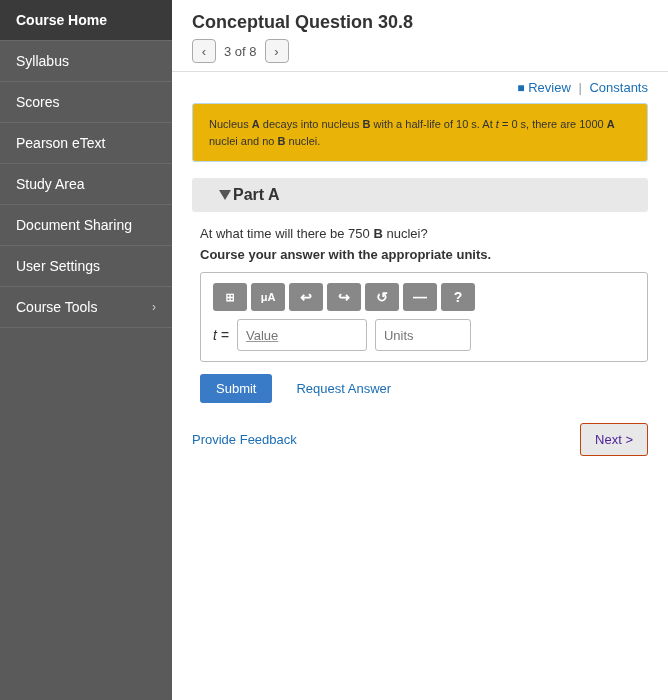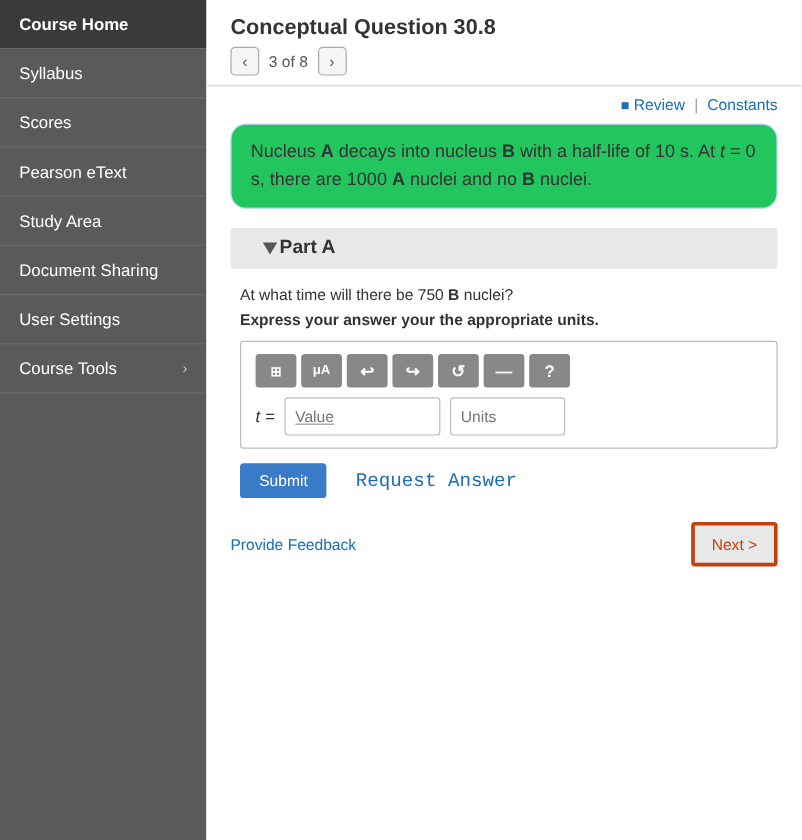--- a/index.html
+++ b/index.html
@@ -68,26 +68,26 @@
       text-align: right;
       padding: 8px 20px;
       font-size: 13px;
     }
     .top-links a { color: #1a6eb5; text-decoration: none; }
     .top-links .sep { color: #999; margin: 0 4px; }
 
     .content-area { padding: 0 20px 20px 20px; }
 
     .info-box {
-      background: #22c55e;
+      background: #eab308;
       border: 1px solid #b8d8f0;
-      border-radius: 13px;
+      border-radius: 3px;
       padding: 12px 16px;
       margin-bottom: 16px;
-      font-size: 15px;
+      font-size: 11px;
       color: #333;
       line-height: 1.5;
     }
 
     .part-header {
       display: flex;
       align-items: center;
       gap: 3px;
       background: #e8e8e8;
       padding: 8px 28px;
@@ -185,37 +185,37 @@
     }
     .submit-btn {
       background: #3a7bc8;
       color: #fff;
       border: none;
       border-radius: 3px;
       padding: 7px 16px;
       font-size: 13px;
       cursor: pointer;
     }
-    .request-link { color: #1a6eb5; text-decoration: none; font-size: 16px; font-family: Liberation Mono, monospace; }
+    .request-link { color: #1a6eb5; text-decoration: none; font-size: 13px; }
 
     .bottom-row {
       display: flex;
       justify-content: space-between;
       align-items: center;
       margin-top: 20px;
     }
     .feedback-link { color: #1a6eb5; text-decoration: none; font-size: 13px; }
     .next-btn {
       background: #e8e8e8;
-      border: 3px solid #c2410c;
+      border: 1px solid #c2410c;
       border-radius: 3px;
       padding: 8px 14px;
       font-size: 13px;
       cursor: pointer;
-      color: #c2410c;
+      color: #4c1d95;
       display: flex; align-items: center; gap: 4px; justify-content: flex-end;
     }
   </style>
 </head>
 <body>
 
 <div class="sidebar">
   <div class="sidebar-item active">
     <span>Course Home</span>
   </div>
@@ -267,21 +267,21 @@
 
     <div class="part-header">
       <span class="triangle-icon"></span>
       <span>Part A</span>
     </div>
 
     <div style="padding-left: 8px;">
       <div class="question-text">
         At what time will there be 750 <strong>B</strong> nuclei?
       </div>
-      <div class="answer-label">Express your answer your the appropriate units.</div>
+      <div class="answer-label">Course your answer with the appropriate units.</div>
 
       <div class="input-box">
         <div class="toolbar">
           <button class="tool-btn">
             <span>⊞</span>
           </button>
           <button class="tool-btn">
             <span>μA</span>
           </button>
           <button class="tool-btn icon-btn">

